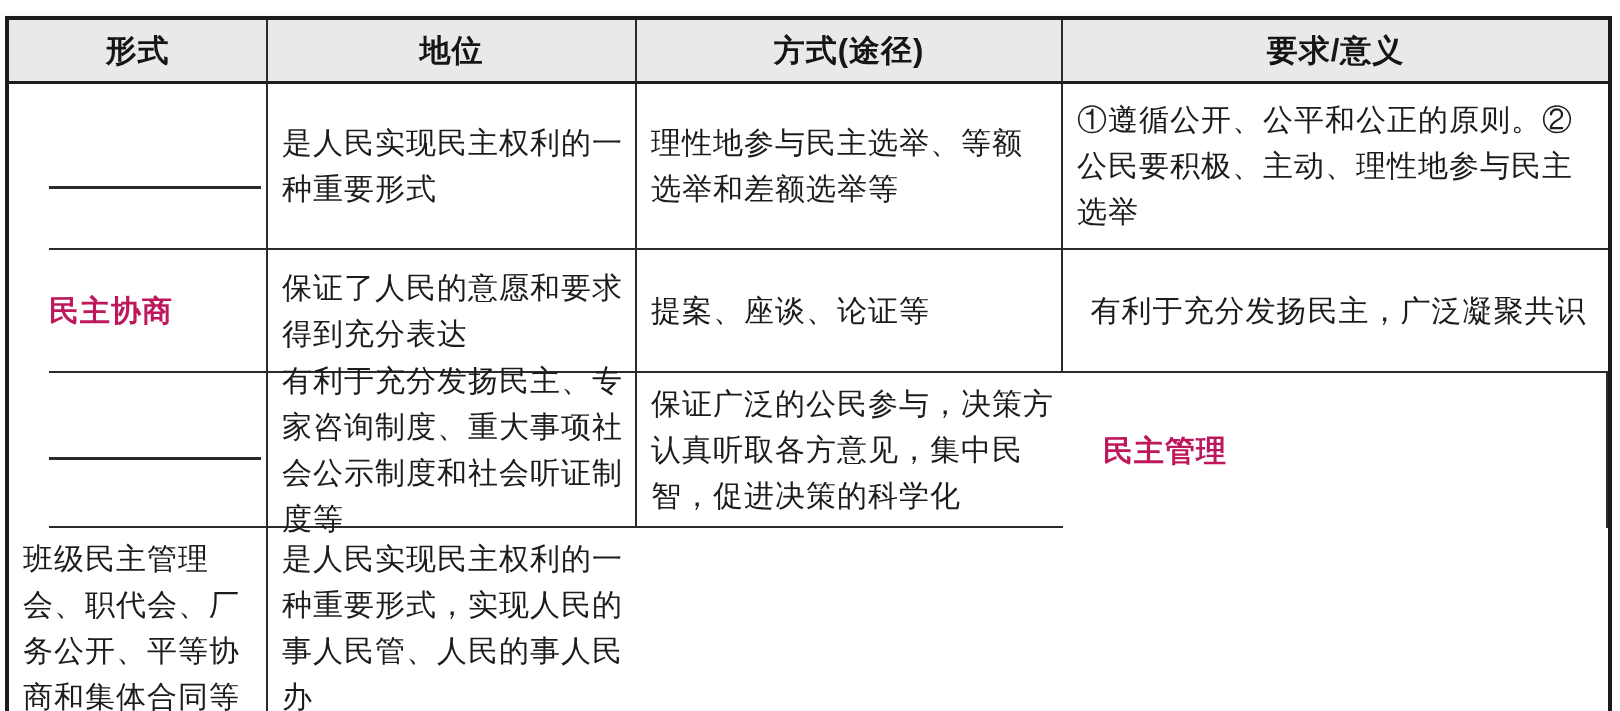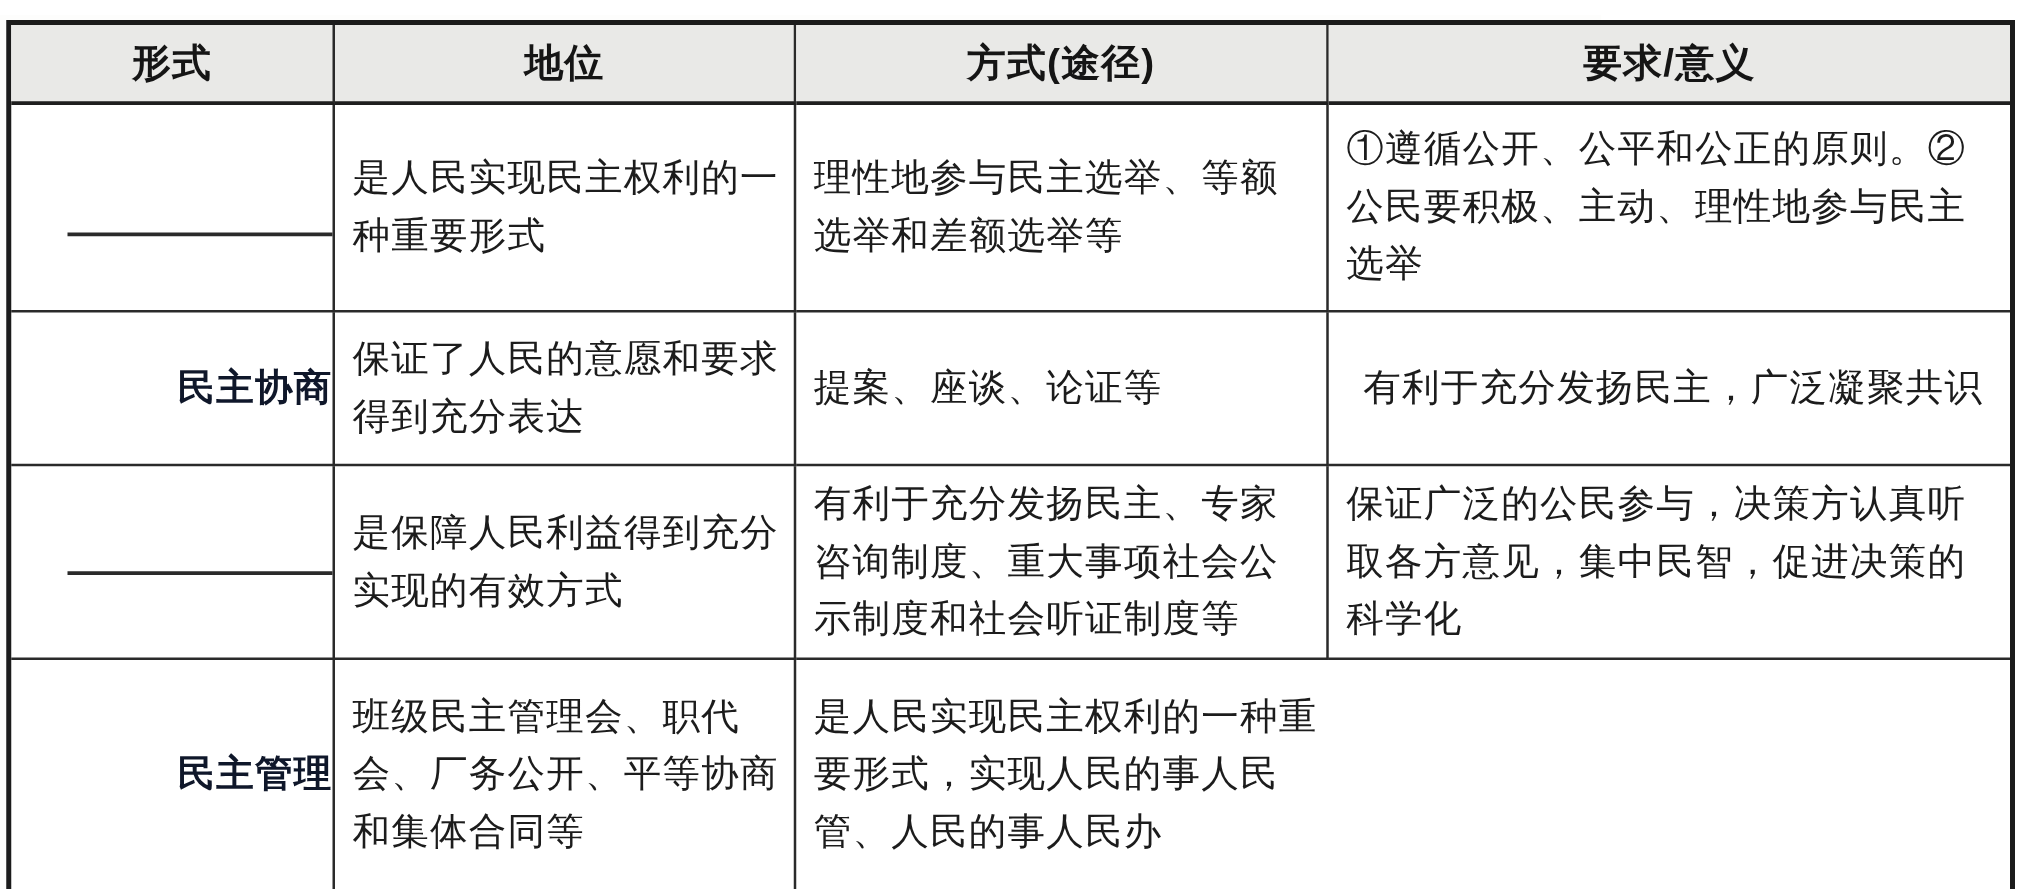--- a/index.html
+++ b/index.html
@@ -47,24 +47,25 @@
   .hdr {
     background: #e9e9e7;
     border-bottom: 3px solid #1e1e1e;
     align-items: center;
     font-family: "Liberation Sans", sans-serif;
     font-weight: bold;
     font-size: 31px;
     color: #151515;
   }
   .form-cell {
-    align-items: flex-end;
+    align-items: flex-start;
     font-family: "Liberation Sans", sans-serif;
     font-weight: bold;
-    color: #0f172a;
+    color: #be185d;
+    margin-left: 40px;
   }
   .body-cell {
     align-items: flex-start;
     padding: 8px 8px 8px 14px;
     text-align: left;
   }
   .uline {
     width: 212px;
     border-top: 3px solid #2a2a2a;
     height: 0;
@@ -114,23 +115,20 @@
       <span>提案、座谈、论证等</span>
     </div>
     <div class="cell body-cell last-col">
       <span>有利于充分发扬民主，广泛凝聚共识</span>
     </div>
 
     <div class="cell form-cell">
       <div class="uline off2"></div>
     </div>
     <div class="cell body-cell">
-      <span>是保障人民利益得到充分实现的有效方式</span>
-    </div>
-    <div class="cell body-cell">
       <span>有利于充分发扬民主、专家咨询制度、重大事项社会公示制度和社会听证制度等</span>
     </div>
     <div class="cell body-cell last-col">
       <span>保证广泛的公民参与，决策方认真听取各方意见，集中民智，促进决策的科学化</span>
     </div>
 
     <div class="cell form-cell last-row">
       <span>民主管理</span>
     </div>
     <div class="cell body-cell last-row">

